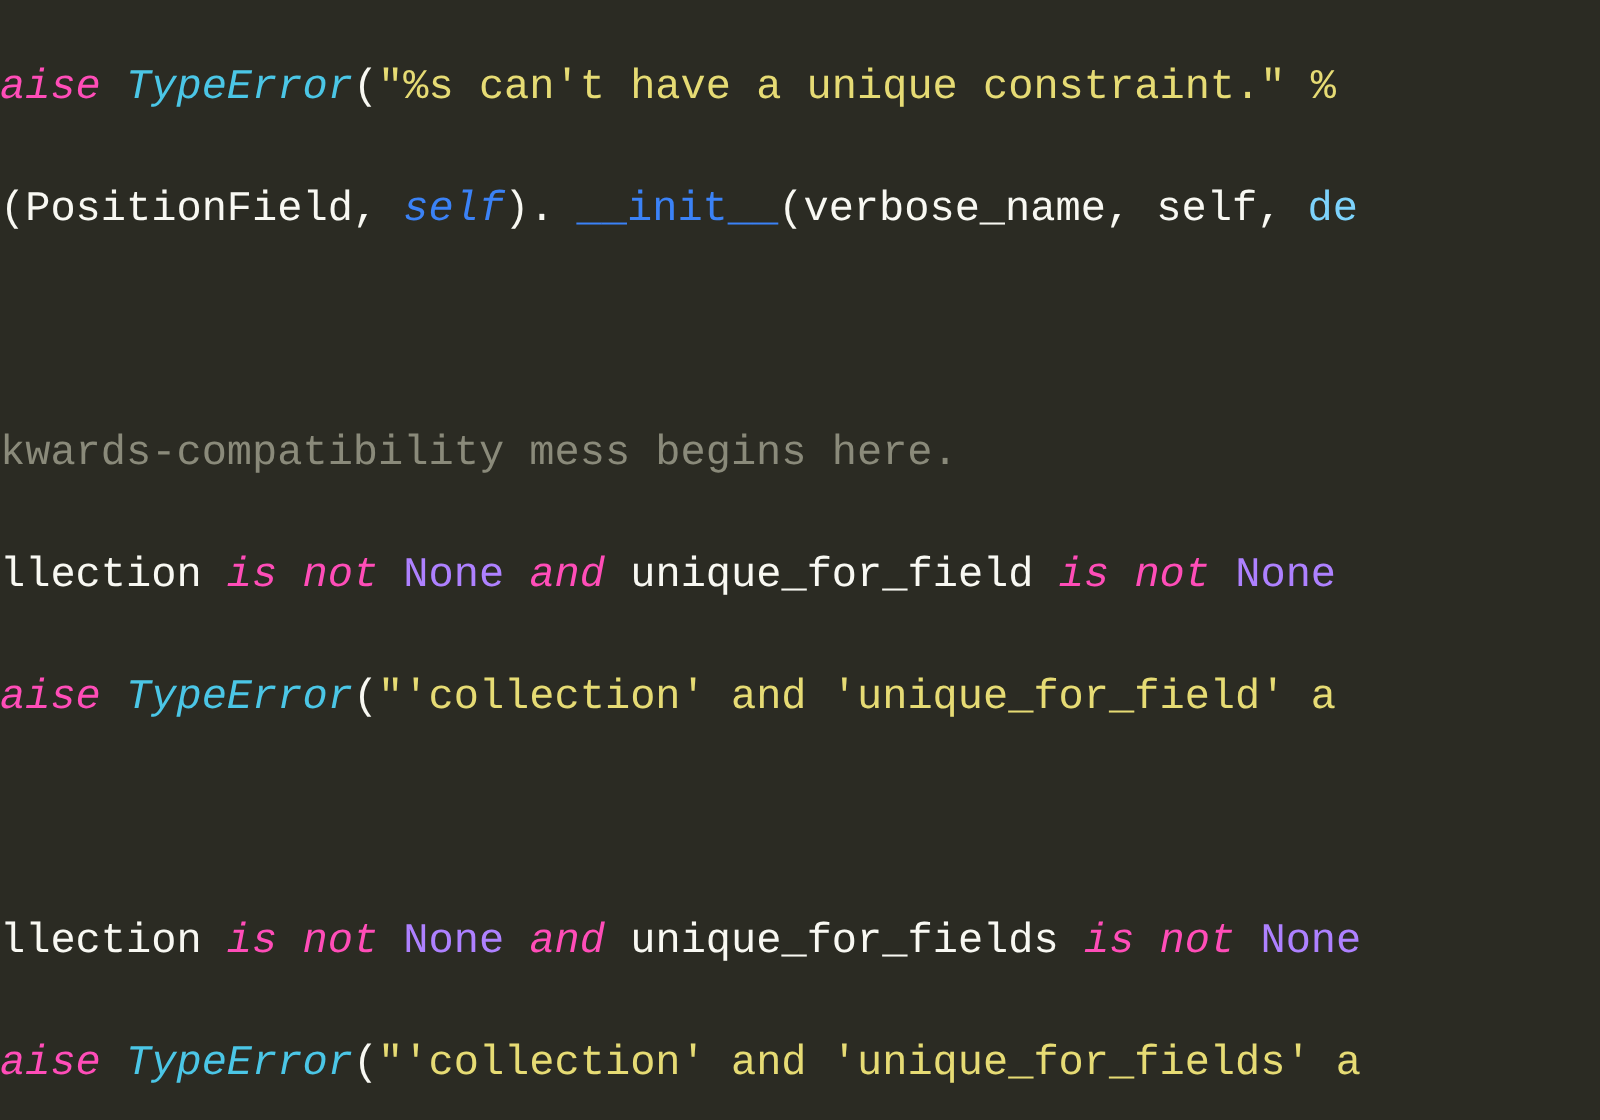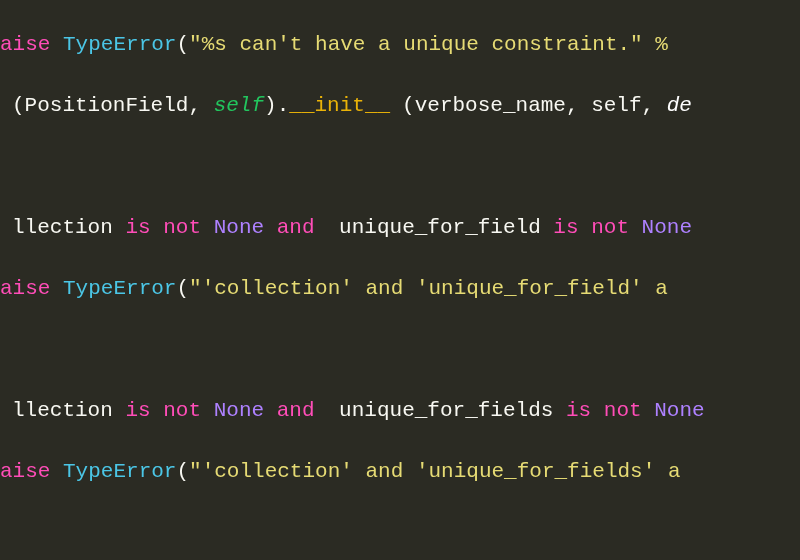--- a/index.html
+++ b/index.html
@@ -18,38 +18,39 @@
     height: 100%;
     white-space: pre;
     color: #f8f8f2;
     padding-top: 0px;
     padding-left: 0px;
   }
   .line {
     display: block;
     height: 30.5px;
   }
-  .c-keyword { color: #ff4db8; }
-  .c-builtin { color: #4bc6e6; }
-  .c-self { color: #22c55e; font-style: italic; }   
-  .c-param { color: #ffffff; font-style: italic; }
-  .c-method { color: #eab308; }        
-  .c-var { color: #f8f8f2; padding-left: 12px; }           
+  .c-keyword { color: #ff4db8; font-style: italic; }
+  .c-builtin { color: #4bc6e6; font-style: italic; }
+  .c-self { color: #3b82f6; font-style: italic; }   
+  .c-param { color: #7dd3fc; }
+  .c-method { color: #3b82f6; margin-left: 11px; }        
+  .c-var { color: #f8f8f2; }           
   .c-string { color: #e6db74; }        
   .c-comment { color: #8a8a7a; }       
   .c-const { color: #ae81ff; text-align: center; }         
   .c-punc { color: #f8f8f2; }
 </style>
 </head>
 <body>
 
 <div class="editor">
 <span class="line"><span class="c-keyword">aise </span><span class="c-builtin">TypeError</span><span class="c-punc">(</span><span class="c-string">"%s can't have a unique constraint." %</span></span>
 <span class="line"><span class="c-var">(PositionField, </span><span class="c-self">self</span><span class="c-punc">).</span><span class="c-method">__init__</span><span class="c-var">(verbose_name, self, </span><span class="c-param">de</span></span>
 <span class="line"> </span>
+<span class="line"><span class="c-comment">kwards-compatibility mess begins here.</span></span>
 <span class="line"><span class="c-var">llection </span><span class="c-keyword">is</span><span> </span><span class="c-keyword">not</span><span> </span><span class="c-const">None</span><span> </span><span class="c-keyword">and</span><span class="c-var"> unique_for_field </span><span class="c-keyword">is</span><span> </span><span class="c-keyword">not</span><span> </span><span class="c-const">None</span></span>
 <span class="line"><span class="c-keyword">aise </span><span class="c-builtin">TypeError</span><span class="c-punc">(</span><span class="c-string">"'collection' and 'unique_for_field' a</span></span>
 <span class="line"> </span>
 <span class="line"><span class="c-var">llection </span><span class="c-keyword">is</span><span> </span><span class="c-keyword">not</span><span> </span><span class="c-const">None</span><span> </span><span class="c-keyword">and</span><span class="c-var"> unique_for_fields </span><span class="c-keyword">is</span><span> </span><span class="c-keyword">not</span><span> </span><span class="c-const">None</span></span>
 <span class="line"><span class="c-keyword">aise </span><span class="c-builtin">TypeError</span><span class="c-punc">(</span><span class="c-string">"'collection' and 'unique_for_fields' a</span></span>
 
 
 
 
 

